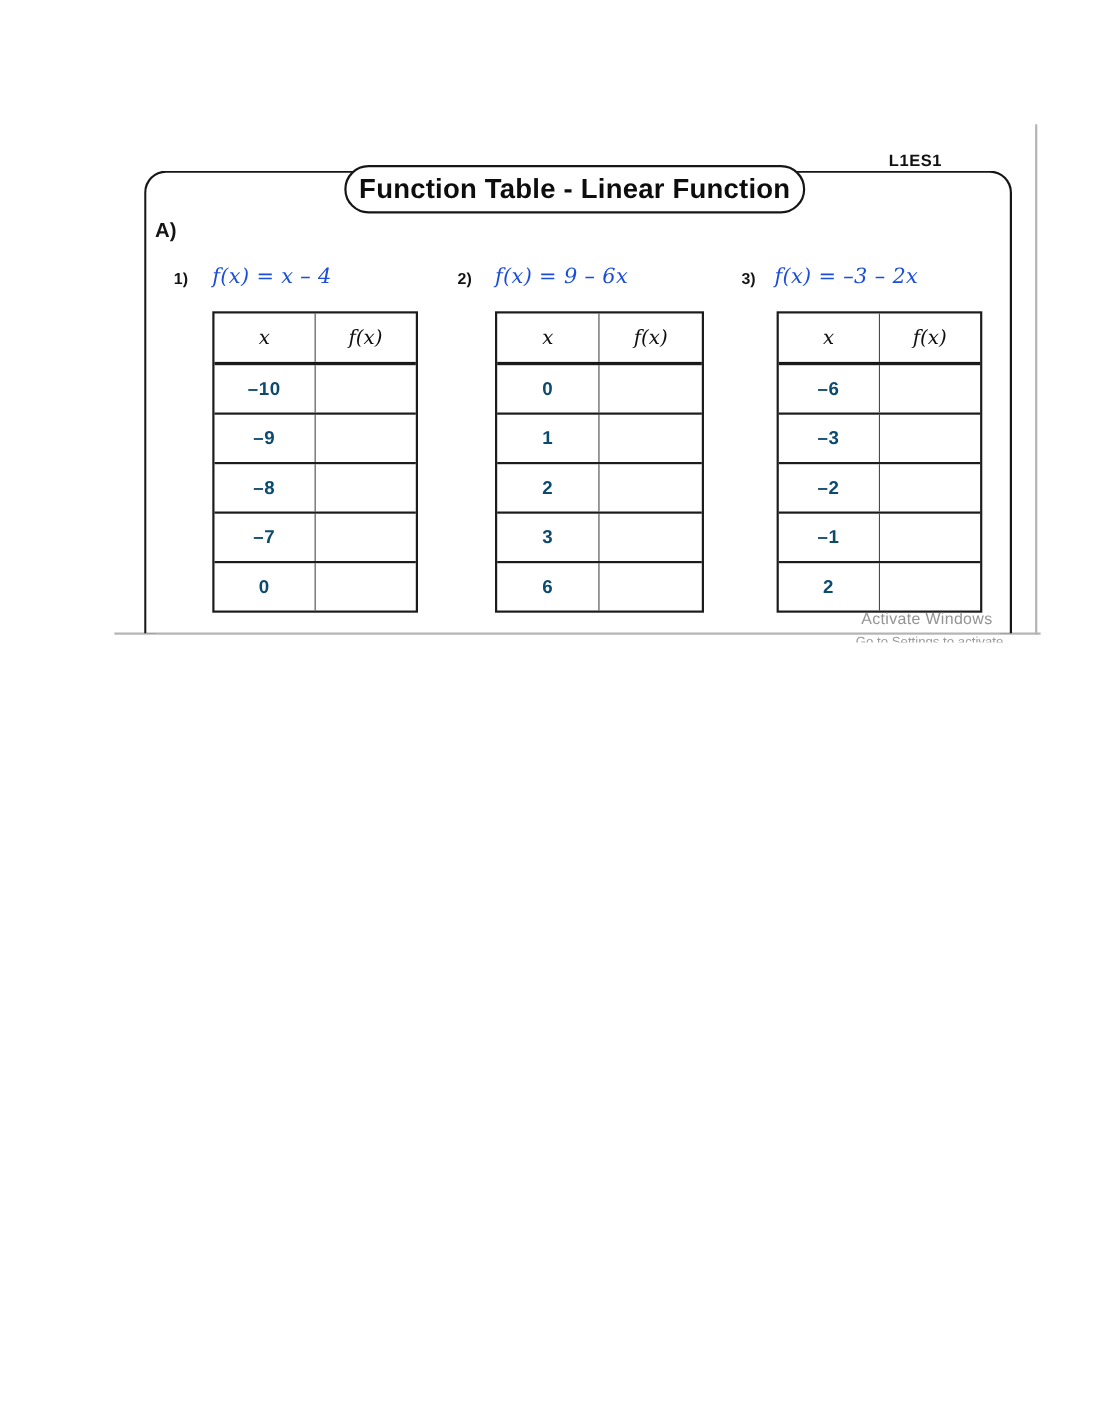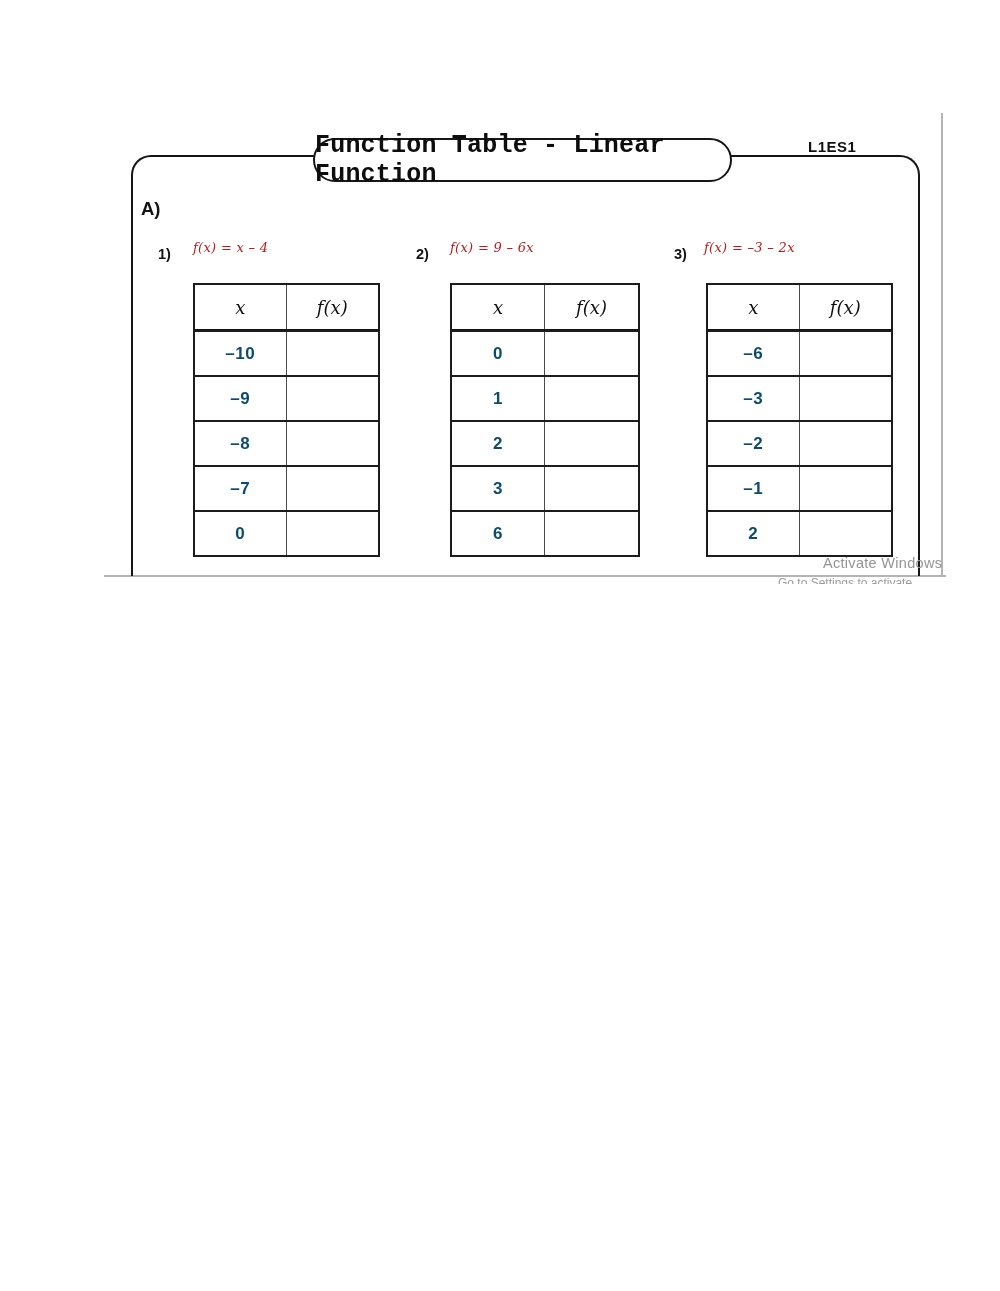--- a/index.html
+++ b/index.html
@@ -17,45 +17,45 @@
     position:absolute; left:104px; top:575px; width:842px; height:2px;
     background:#b4b4b4;
   }
   
   .frame {
     position:absolute; left:131px; top:155px; width:789px; height:421px;
     border:2.5px solid #161616; border-bottom:none;
     border-radius:20px 20px 0 0; background:transparent;
   }
   .title-pill {
-    position:absolute; left:313px; top:138px; width:419px; height:44px;
+    position:absolute; left:313px; top:150px; width:419px; height:44px;
     background:#ffffff; border:2.5px solid #161616; border-radius:24px;
     display:flex; align-items:center; justify-content:center;
-    font-family:Liberation Mono, monospace; font-weight:700; font-size:25px;
+    font-family:Liberation Sans, sans-serif; font-weight:700; font-size:25px;
     color:#0d0d0d; letter-spacing:0.2px; z-index:3;
   }
   .sheet-code {
     position:absolute; left:808px; top:138px;
     font-size:15px; font-weight:700; letter-spacing:0.5px; color:#111;
   }
   .section-label {
     position:absolute; left:141px; top:198px;
     font-size:18.5px; font-weight:700; color:#141414;
   }
   .instruction {
     position:absolute; left:176px; top:198px;
     font-size:18.5px; font-weight:600; color:#141414;
   }
   .prob-num {
     position:absolute; top:246px; font-size:14.5px; font-weight:700; color:#141414;
   }
   .formula {
     position:absolute; top:240px;
     font-family:"DejaVu Serif", serif; font-style:italic;
-    font-size:13px; color:#b91c1c; letter-spacing:0.3px;
+    font-size:19px; color:#1d4ed8; letter-spacing:0.3px;
   }
   .wtable {
     position:absolute; top:283px; background:#ffffff;
     border:2px solid #1c1c1c;
   }
   .row { display:flex; height:45px; border-top:2px solid #1c1c1c; }
   .row.header { border-top:none; border-bottom:1.5px solid #141414; }
   .cell {
     display:flex; align-items:center; justify-content:center;
     font-size:17px; font-weight:600; color:#0c4a6e; letter-spacing:0.5px;
@@ -66,21 +66,21 @@
     font-family:"DejaVu Serif", serif; font-style:italic; font-weight:400;
     font-size:18px; color:#0f0f0f; letter-spacing:0;
   }
   .t1 { left:193px; width:187px; }
   .t2 { left:450px; width:190px; }
   .t3 { left:706px; width:187px; }
   .n1 { left:158px; } .n2 { left:416px; } .n3 { left:674px; }
   .f1 { left:193px; } .f2 { left:450px; } .f3 { left:704px; }
   .watermark-1 {
     position:absolute; left:783px; top:555px;
-    font-size:14.5px; color:#949494; letter-spacing:0.3px;margin-left:40px;
+    font-size:14.5px; color:#949494; letter-spacing:0.3px;
   }
   .watermark-2-clip {
     position:absolute; left:778px; top:577px; width:150px; height:7px;
     overflow:hidden;
   }
   .watermark-2-clip span {
     display:block; font-size:12px; line-height:13px; color:#9a9a9a;
   }
 </style>
 </head>

